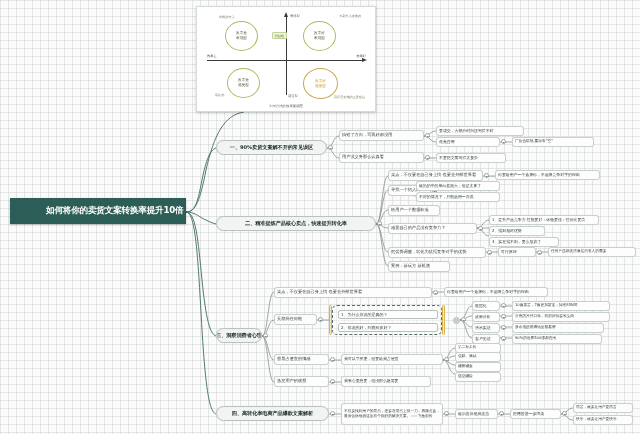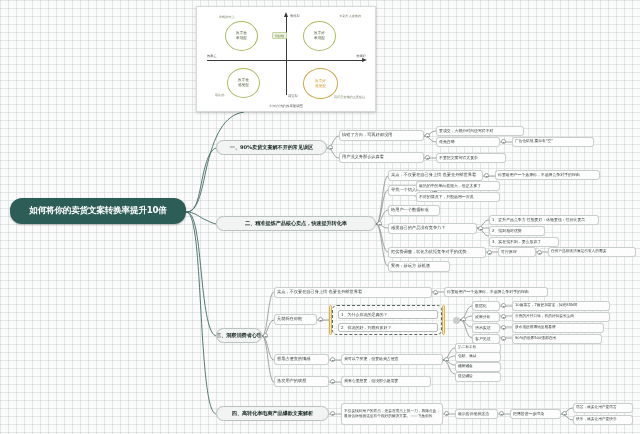--- a/index.html
+++ b/index.html
@@ -19,26 +19,27 @@
     background-size: 8px 8px;
   }
   #links { position: absolute; inset: 0; pointer-events: none; }
 
   
   .root {
     position: absolute;
     background: #2d5d57;
     color: #ffffff;
     font-weight: bold;
-    border-radius: 12px;
-    display: flex; align-items: center; justify-content: center;
+    border-radius: 0;
+    display: flex; align-items: center; justify-content: flex-start;
     text-align: center;
     line-height: 1.1;
     box-shadow: 0 1px 2px rgba(0,0,0,0.25);
     letter-spacing: -0.2px;
+    padding-left: 36px;
   }
 
   
   .node {
     position: absolute;
     background: #fdfdfd;
     border: 1px solid #c9cfcd;
     border-radius: 3px;
     color: #2f3b38;
     display: flex; align-items: center;

